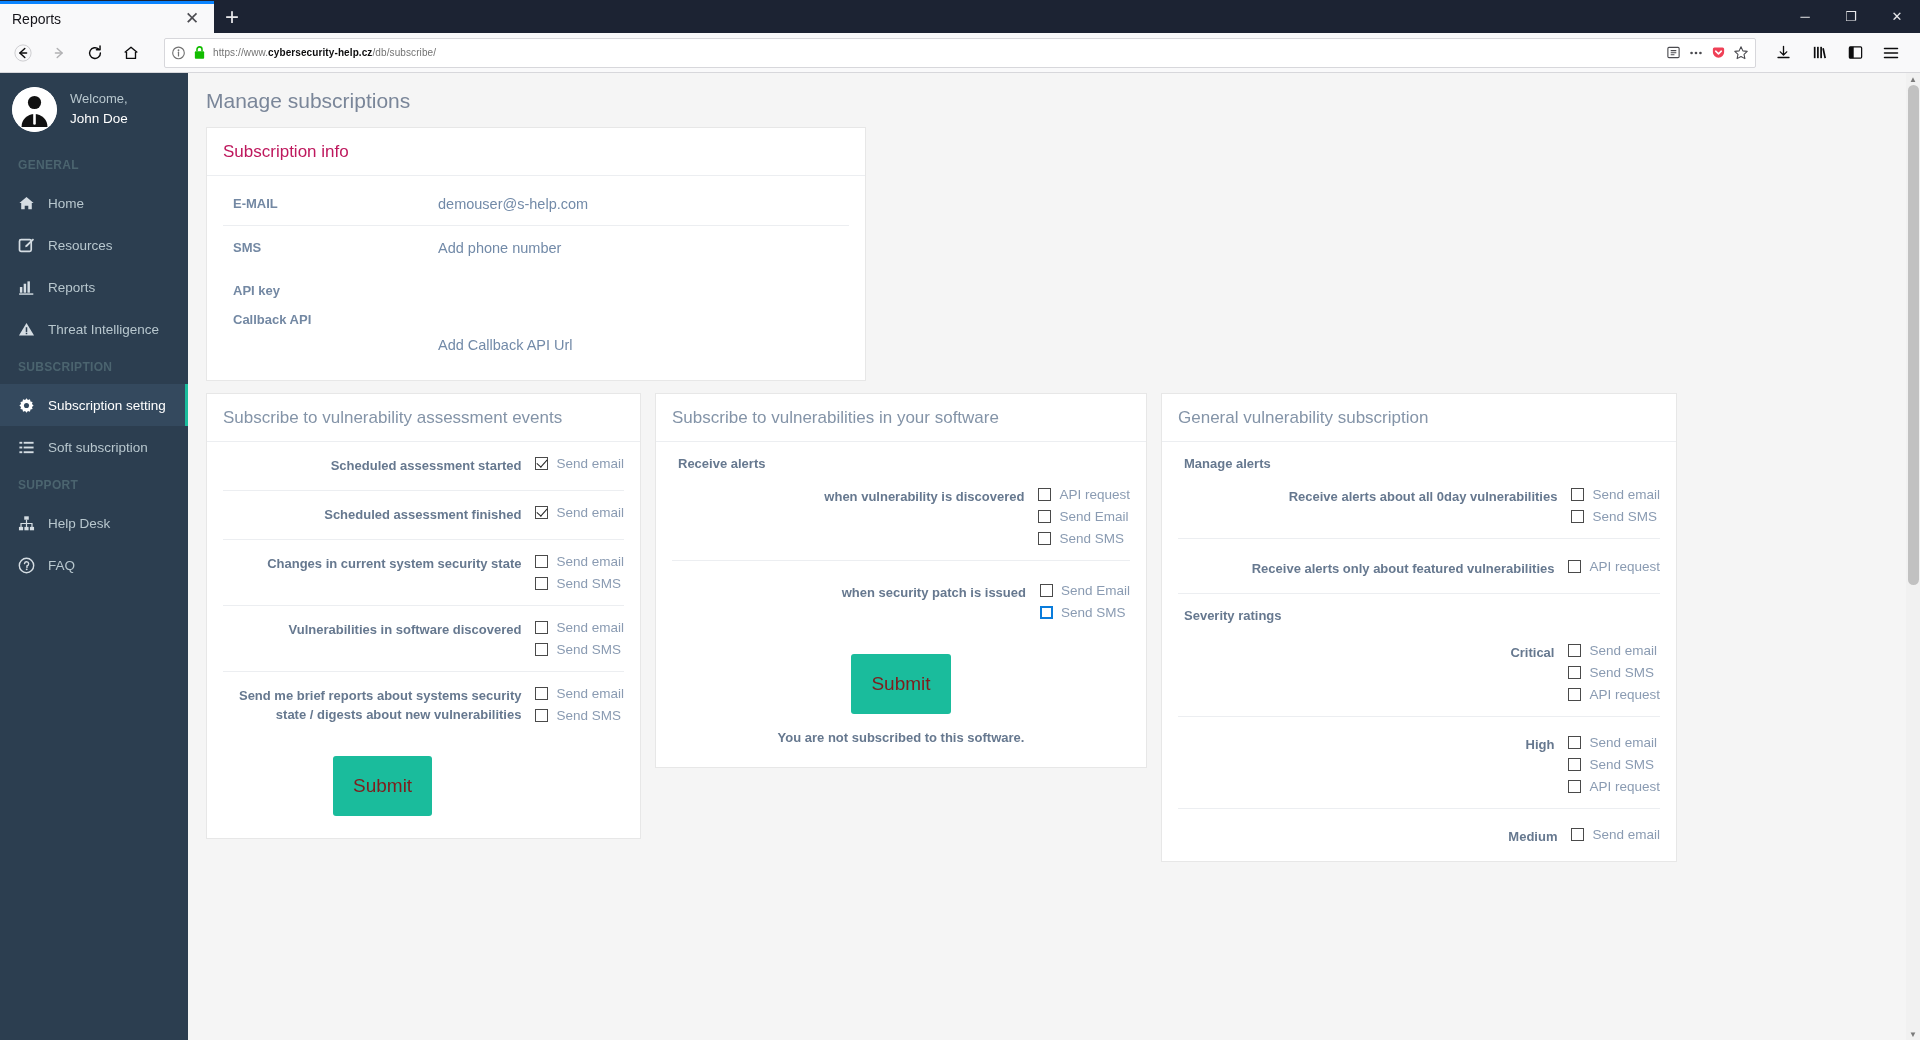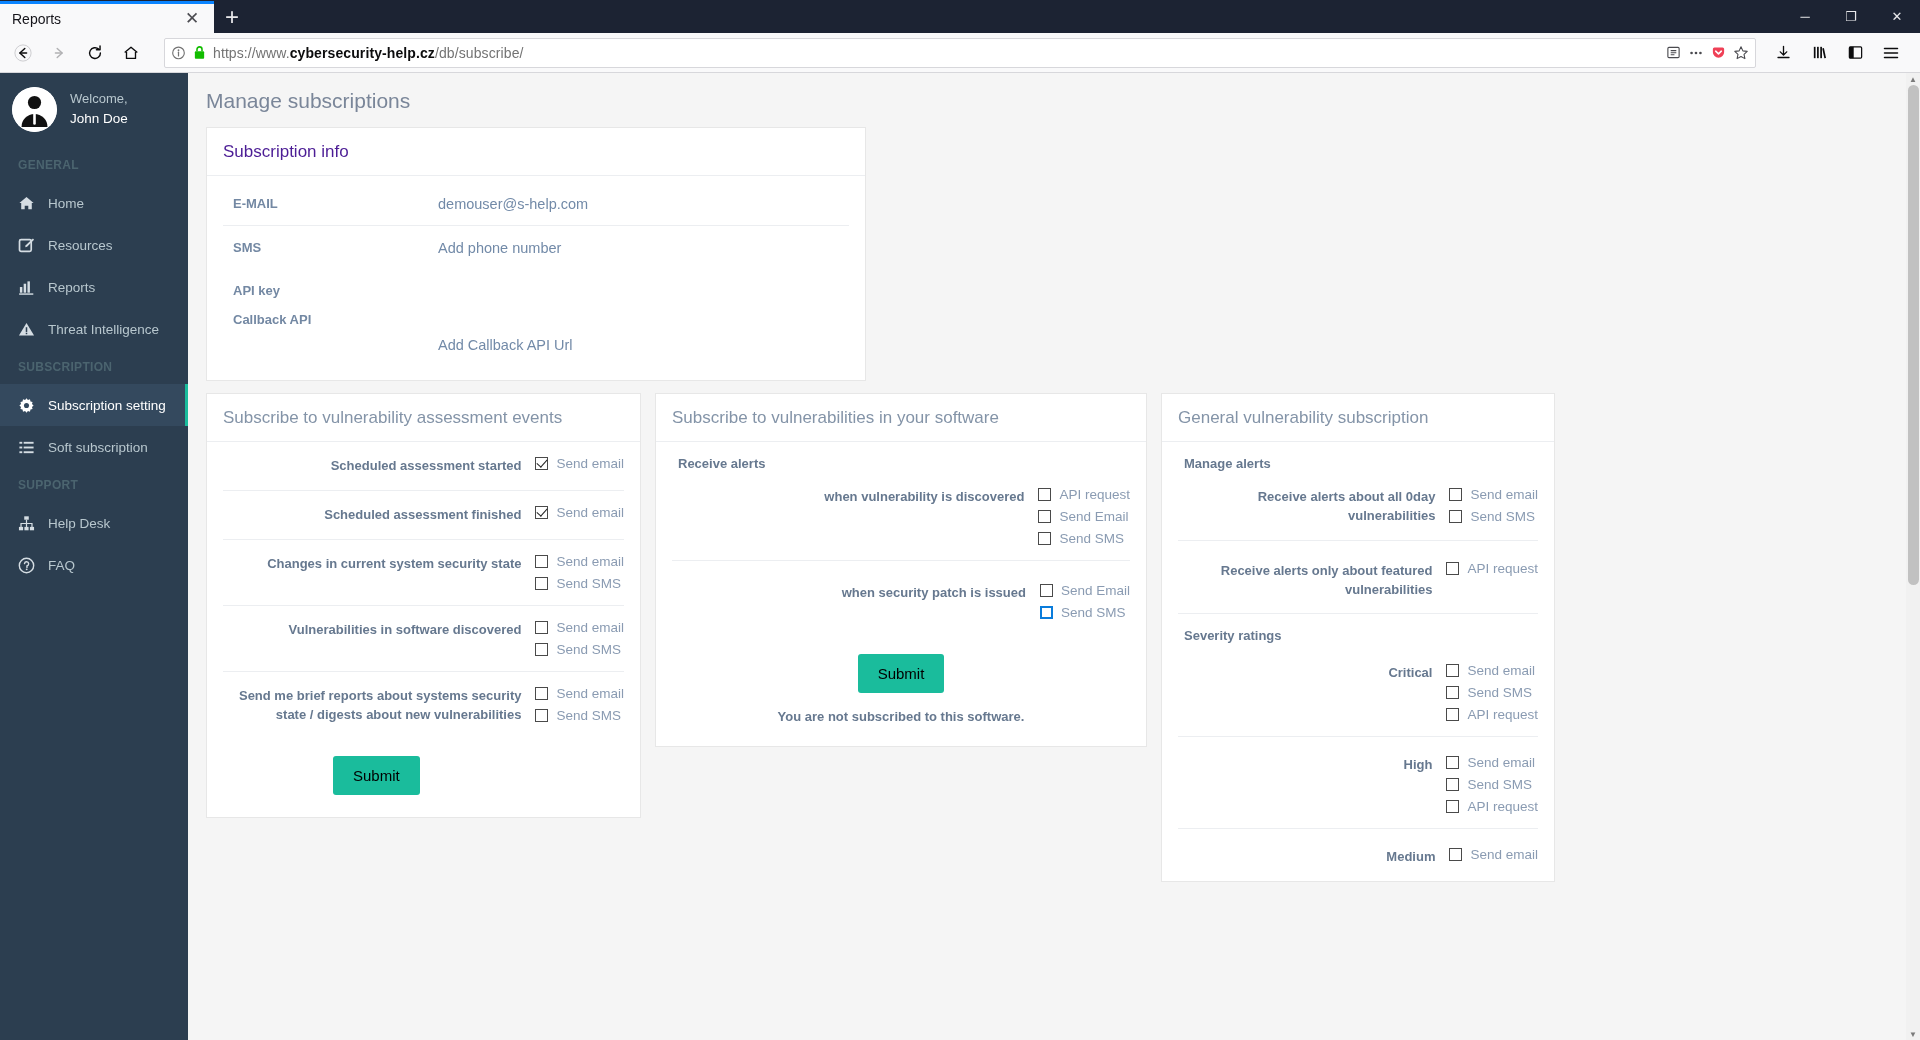--- a/index.html
+++ b/index.html
@@ -36,21 +36,21 @@
     display: flex; align-items: center; padding: 0 6px; gap: 2px; flex: 0 0 40px;
   }
   .navbtn { width: 34px; height: 32px; display: flex; align-items: center;
     justify-content: center; color: #0c0c0d; }
   .navbtn.dim { color: #b1b1b3; }
   .urlbar {
     flex: 1; height: 30px; margin: 0 8px 0 14px; background: #fff;
     border: 1px solid #d7d7db; border-radius: 2px; display: flex;
     align-items: center; padding: 0 6px; gap: 7px;
   }
-  .url-text { flex: 1; font-size: 14px; color: #737373; letter-spacing: .1px; }
+  .url-text { flex: 1; font-size: 10px; color: #737373; letter-spacing: .1px; }
   .url-text b { color: #0c0c0d; font-weight: 700; }
   .url-icon { display: flex; align-items: center; justify-content: center; }
   .navright { display: flex; align-items: center; gap: 2px; padding-right: 6px; }
 
   
   .viewport { flex: 1; display: flex; position: relative; overflow: hidden;
               background: #f5f5f5; }
 
   
   .sidebar { width: 188px; background: #2c3e50; flex: 0 0 188px;
@@ -75,21 +75,21 @@
   }
   .nav-item.active { position: relative; }
 
   
   .content { flex: 1; overflow-y: auto; overflow-x: hidden; padding: 0 0 0 0;
              background: #f5f5f5; position: relative; }
   .page-title { font-size: 21px; color: #7a8699; font-weight: normal;
                 padding: 16px 0 14px 18px; }
 
   .card { background: #fff; border: 1px solid #e7e7e7; margin-bottom: 12px; }
-  .card-head { font-size: 17px; color: #4c1d95; font-weight: normal;
+  .card-head { font-size: 17px; color: #be185d; font-weight: normal;
                padding: 14px 16px 13px; border-bottom: 1px solid #eceef1; }
   .card-body { padding: 6px 16px 14px; }
 
   .info-row { display: flex; border-bottom: 1px solid #eceef1; padding: 14px 0 13px; }
   .info-row:last-child { border-bottom: none; }
   .info-label { width: 215px; font-size: 13px; color: #7388a3; font-weight: bold;
                 padding-left: 10px; }
   .info-value { font-size: 14.5px; color: #728aa8; }
   .info-value.small { font-size: 12px; color: #8ba0bb; }
 
@@ -112,22 +112,22 @@
   .chk { display: flex; align-items: center; gap: 8px; font-size: 13.5px;
          color: #8a9bb2; white-space: nowrap; }
   .box { width: 13px; height: 13px; border: 1px solid #4a4a4a; background: #fff;
          flex: 0 0 13px; position: relative; }
   .box.focus { border-color: #0a7cdb; box-shadow: 0 0 0 1px #0a7cdb inset; }
   .box.checked::after {
     content: ""; position: absolute; left: 3px; top: -1px; width: 5px; height: 9px;
     border: solid #222; border-width: 0 1.6px 1.6px 0; transform: rotate(42deg);
   }
 
-  .btn-submit { background: #1abc9c; color: #000000; border: none; font-size: 15px;
-                padding: 11px 20px; border-radius: 3px; font-family: inherit; }
+  .btn-submit { background: #1abc9c; color: #7f1d1d; border: none; font-size: 19px;
+                padding: 19px 20px; border-radius: 3px; font-family: inherit; }
   .submit-wrap { padding: 18px 0 22px; display: flex; }
   .note { font-size: 13px; font-weight: bold; color: #66788f; padding: 0 0 22px 6px; }
 
   
   .vscroll { position: absolute; right: 0; top: 0; width: 14px; height: 100%;
              background: #f1f1f1; }
   .vthumb { position: absolute; right: 1px; top: 12px; width: 11px; height: 500px;
             background: #c1c1c1; border-radius: 6px; }
   .vup, .vdn { position: absolute; right: 0; width: 14px; height: 12px;
                display: flex; align-items: center; justify-content: center;
@@ -495,21 +495,21 @@
               </div>
             </div>
 
             <div class="submit-wrap" style="justify-content:center; padding:20px 0 16px;">
               <button class="btn-submit">Submit</button>
             </div>
             <div class="note" style="text-align:center; padding-left:0;">You are not subscribed to this software.</div>
           </div>
         </div>
 
-        <div class="panel" style="width:394px;">
+        <div class="panel" style="width:516px;">
           <div class="panel-head">General vulnerability subscription</div>
           <div class="panel-body">
             <div class="grp-title">Manage alerts</div>
 
             <div class="opt-row">
               <div class="opt-label">Receive alerts about all 0day vulnerabilities</div>
               <div class="opt-checks">
                 <label class="chk">
                     <span class="box"></span>
                     <span>Send email</span>

